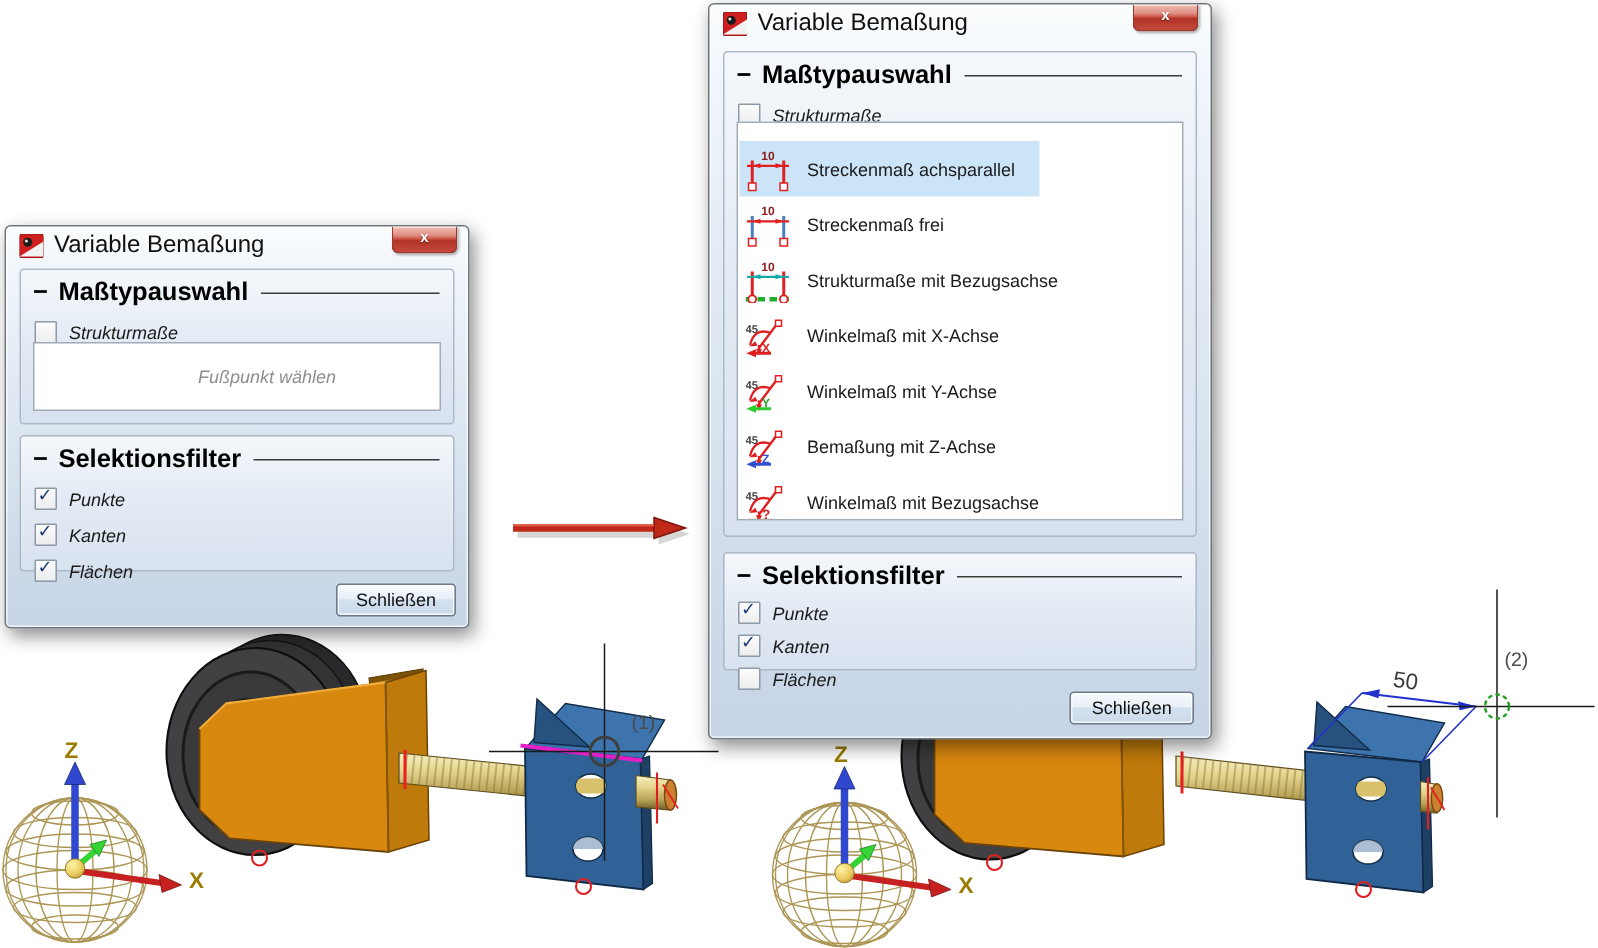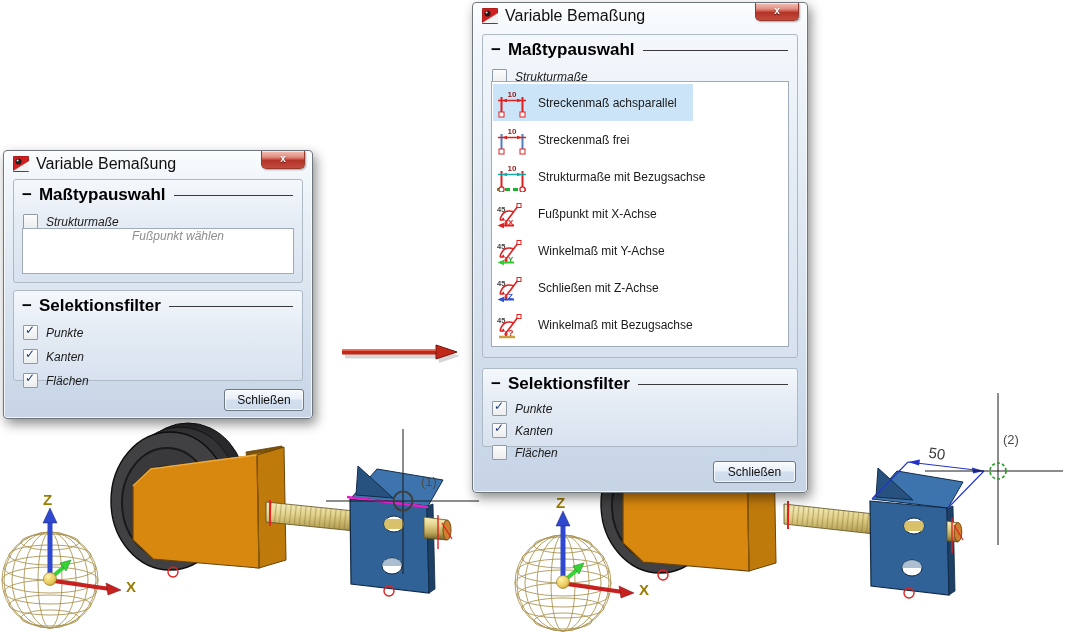--- a/index.html
+++ b/index.html
@@ -37,25 +37,25 @@
               padding:5px 9px 0 8px;white-space:nowrap;}
   .group-head::before{content:"\2212";font-weight:bold;margin-right:7px;}
   .group-head .rule{flex:1;height:1px;background:#3a3a3a;margin-left:8px;}
 
   .cb-row{display:flex;align-items:center;gap:8px;margin:9px 0 0 9px;white-space:nowrap;font-style:italic;}
   .cb{width:13px;height:13px;flex:none;background:linear-gradient(180deg,#fcfcfd,#ecedee);
       border:1px solid #8f9aa7;border-radius:1px;position:relative;}
   .cb .mark{position:absolute;left:1px;top:-3px;font-size:12px;font-weight:bold;color:#1c3a78;}
 
   .whitebox{position:absolute;left:8px;right:8px;top:48px;height:44px;background:#fff;
-            border:1px solid #9fabb8;display:flex;align-items:flex-start;justify-content:center;
+            border:1px solid #9fabb8;display:flex;align-items:center;justify-content:center;
             font-style:italic;color:#8d8d8d;padding-left:40px;}
 
   .listbox{position:absolute;left:8px;right:8px;top:46px;height:266px;background:#fff;
-           border:1px solid #9fabb8;padding:2px 1px;box-sizing:border-box;overflow:hidden;text-align:right;}
+           border:1px solid #9fabb8;padding:12px 1px;box-sizing:border-box;overflow:hidden;text-align:right;}
   .litem{display:flex;align-items:center;height:37px;padding:0 16px 0 4px;width:max-content;max-width:100%;}
   .litem.selected{background:#cbe4f8;}
   .licon{width:30px;height:30px;margin-right:11px;flex:none;}
 
   .btn{position:absolute;height:22px;border:1px solid #6d7988;border-radius:3px;color:#101010;
        text-align:center;line-height:20px;font-size:12px;box-sizing:border-box;cursor:default;
        background:linear-gradient(180deg,#f7fafc 0%,#e8f0f8 45%,#d2e0ef 50%,#ccdaea 100%);
        box-shadow:inset 0 0 0 1px rgba(255,255,255,.8);}
   #dialog-small .btn{right:8px;bottom:7px;width:80px;}
   #dialog-large .btn{right:11px;bottom:9px;width:83px;}
@@ -373,21 +373,21 @@
           <line x1="9" y1="23" x2="21" y2="7" stroke="#e02020" stroke-width="1.6"></line>
           <rect x="20" y="4.5" width="4" height="4" fill="#fff" stroke="#e02020"></rect>
           <path d="M 3,21 Q 6,9 17,13" fill="none" stroke="#e02020" stroke-width="1.5"></path>
           <polygon points="2.5,22 6.5,18.5 8,21.5" fill="#e02020"></polygon>
           <line x1="9" y1="21" x2="9" y2="25.5" stroke="#e02020" stroke-width="1.5"></line>
           <polygon points="9,28 7,23.5 11,23.5" fill="#e02020"></polygon>
           <line x1="3" y1="26.5" x2="17" y2="26.5" stroke="#e02020" stroke-width="2"></line>
           <polygon points="0.5,26.5 7,23.8 7,29.2" fill="#e02020"></polygon>
           <text x="11" y="25.5" font-size="8" font-weight="bold" fill="#e02020">X</text>
         </svg>
-        <span>Fußpunkt mit X-Achse</span>
+        <span>Winkelmaß mit X-Achse</span>
       </div>
 
       <div class="litem">
         <svg class="licon" viewBox="0 0 30 30">
           <text x="0" y="13" font-size="7.5" font-weight="bold" fill="#444">45</text>
           <line x1="9" y1="23" x2="21" y2="7" stroke="#e02020" stroke-width="1.6"></line>
           <rect x="20" y="4.5" width="4" height="4" fill="#fff" stroke="#e02020"></rect>
           <path d="M 3,21 Q 6,9 17,13" fill="none" stroke="#e02020" stroke-width="1.5"></path>
           <polygon points="2.5,22 6.5,18.5 8,21.5" fill="#e02020"></polygon>
           <line x1="9" y1="21" x2="9" y2="25.5" stroke="#e02020" stroke-width="1.5"></line>
@@ -405,21 +405,21 @@
           <line x1="9" y1="23" x2="21" y2="7" stroke="#e02020" stroke-width="1.6"></line>
           <rect x="20" y="4.5" width="4" height="4" fill="#fff" stroke="#e02020"></rect>
           <path d="M 3,21 Q 6,9 17,13" fill="none" stroke="#e02020" stroke-width="1.5"></path>
           <polygon points="2.5,22 6.5,18.5 8,21.5" fill="#e02020"></polygon>
           <line x1="9" y1="21" x2="9" y2="25.5" stroke="#e02020" stroke-width="1.5"></line>
           <polygon points="9,28 7,23.5 11,23.5" fill="#e02020"></polygon>
           <line x1="3" y1="26.5" x2="17" y2="26.5" stroke="#3050d0" stroke-width="2"></line>
           <polygon points="0.5,26.5 7,23.8 7,29.2" fill="#3050d0"></polygon>
           <text x="11" y="25.5" font-size="8" font-weight="bold" fill="#3050d0">Z</text>
         </svg>
-        <span>Schließen mit Z-Achse</span>
+        <span>Bemaßung mit Z-Achse</span>
       </div>
 
       <div class="litem">
         <svg class="licon" viewBox="0 0 30 30">
           <text x="0" y="13" font-size="7.5" font-weight="bold" fill="#444">45</text>
           <line x1="9" y1="23" x2="21" y2="7" stroke="#e02020" stroke-width="1.6"></line>
           <rect x="20" y="4.5" width="4" height="4" fill="#fff" stroke="#e02020"></rect>
           <path d="M 3,21 Q 6,9 17,13" fill="none" stroke="#e02020" stroke-width="1.5"></path>
           <polygon points="2.5,22 6.5,18.5 8,21.5" fill="#e02020"></polygon>
           <line x1="9" y1="21" x2="9" y2="25.5" stroke="#e02020" stroke-width="1.5"></line>

